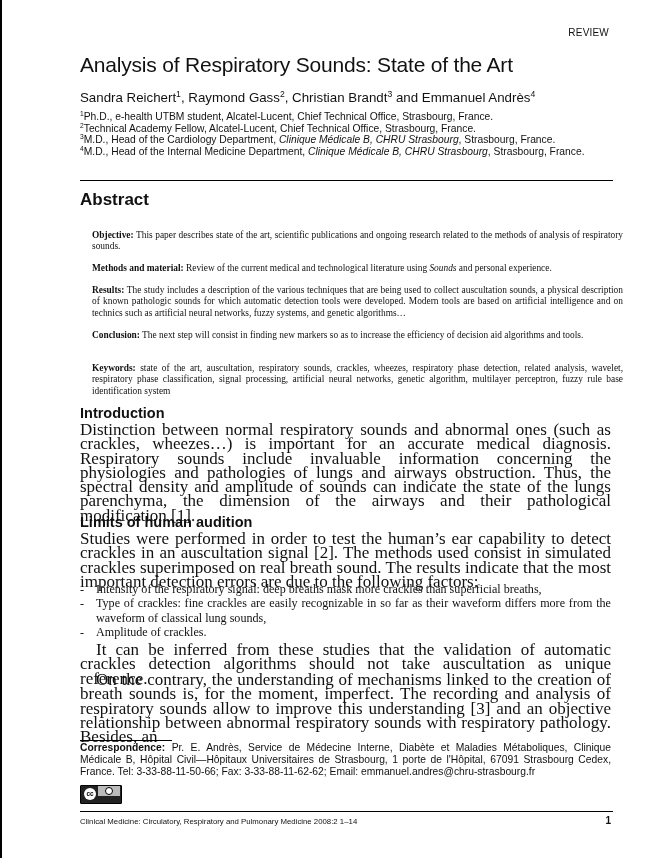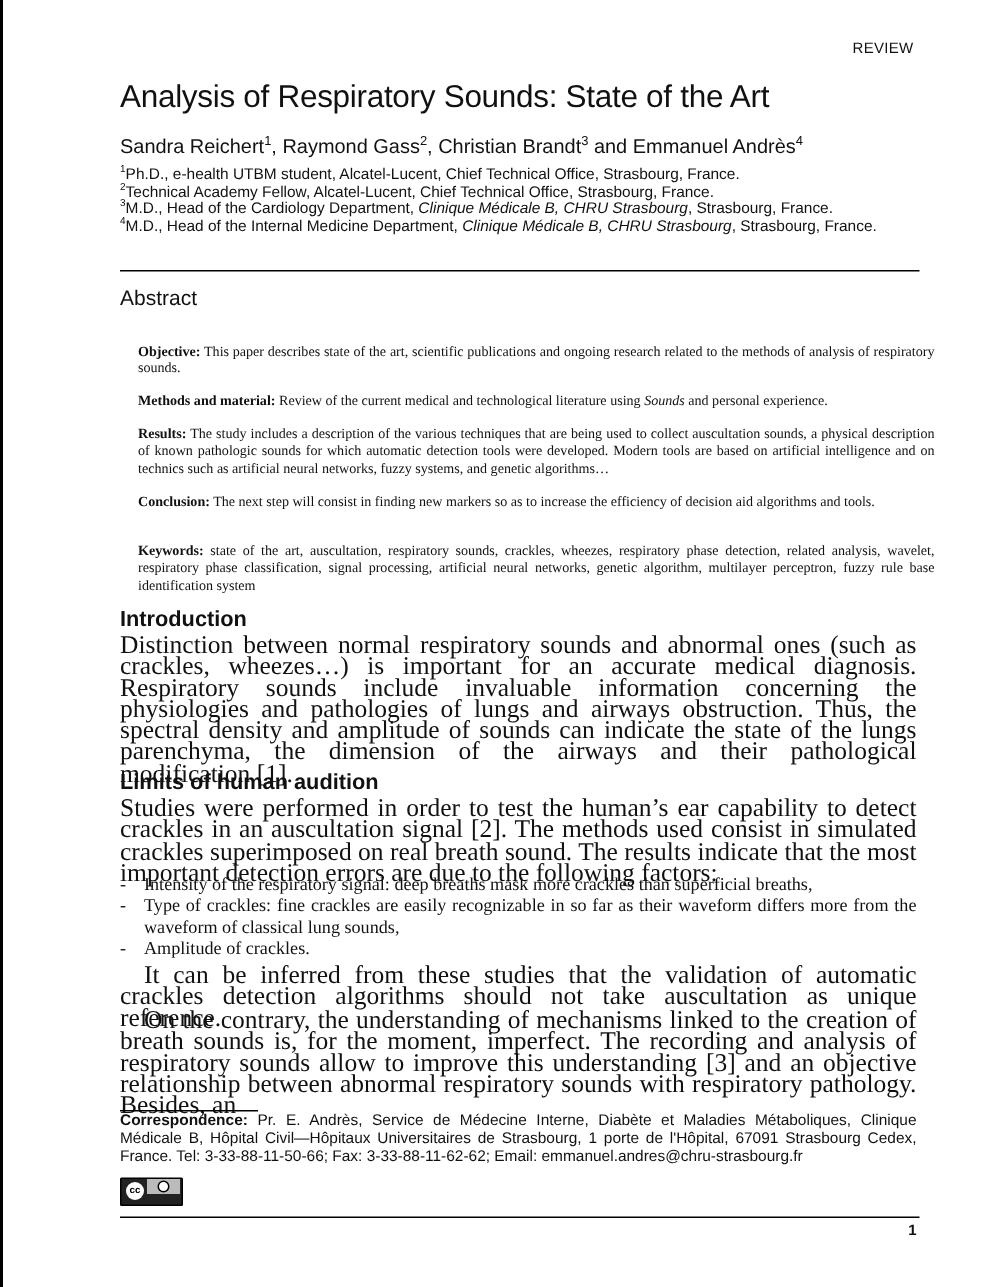--- a/index.html
+++ b/index.html
@@ -6,21 +6,21 @@
   body { width: 664px; height: 858px; position: relative; overflow: hidden; border-left: 2px solid #000; box-sizing: border-box; }
   .page { position: absolute; left: 0; top: 0; width: 664px; height: 858px; color: #111; }
   .sans { font-family: "Liberation Sans", sans-serif; }
   .serif { font-family: "Liberation Serif", serif; }
   .review { position: absolute; top: 27px; right: 57px; font-size: 10px; letter-spacing: 0.2px; }
   .title { position: absolute; left: 78px; top: 53px; font-size: 21px; font-weight: normal; margin: 0; letter-spacing: -0.2px; }
   .authors { position: absolute; left: 78px; top: 90px; font-size: 13.3px; }
   .affils { position: absolute; left: 78px; top: 111px; width: 535px; font-size: 10.3px; line-height: 11.6px; }
   .affils sup, .authors sup { font-size: 65%; vertical-align: super; line-height: 0; }
   .rule1 { position: absolute; left: 78px; width: 533px; top: 180px; border-top: 1px solid #000; }
-  .abstract-h { position: absolute; left: 78px; top: 190px; font-size: 14px; font-weight: normal; margin: 0; }
+  .abstract-h { position: absolute; left: 78px; top: 190px; font-size: 17px; font-weight: bold; margin: 0; }
   .abs { position: absolute; left: 78px; width: 531px; font-size: 9.4px; line-height: 11.3px; text-align: justify; margin: 12px; }
   .abs b { font-weight: bold; }
   .sec-h { position: absolute; left: 78px; font-size: 14.5px; font-weight: bold; margin: 0; }
   .body { position: absolute; left: 78px; width: 531px; font-size: 17px; line-height: 14.3px; text-align: justify; margin: 0; }
   .list { position: absolute; left: 78px; width: 531px; margin: 0; padding: 0; list-style: none; font-size: 12.1px; line-height: 14.3px; }
   .list li { position: relative; padding-left: 16px; text-align: justify; }
   .list li .dash { position: absolute; left: 0; top: 0; }
   .indent { text-indent: 16px; }
   .rule-short { position: absolute; left: 78px; top: 740px; width: 92px; border-top: 1px solid #000; }
   .corr { position: absolute; left: 78px; top: 742px; width: 531px; font-size: 10.3px; line-height: 12.2px; text-align: justify; }
@@ -92,15 +92,16 @@
   <div class="cc-row">
     <div class="cc-badge">
       <div class="cc">cc</div>
       <div class="by">
           <span></span>
         </div>
     </div>
   </div>
 
   <div class="rule2"></div>
+  <div class="footer sans">Clinical Medicine: Circulatory, Respiratory and Pulmonary Medicine 2008:2 1–14</div>
   <div class="pagenum sans">1</div>
 
 </div>
 
 </body></html>

